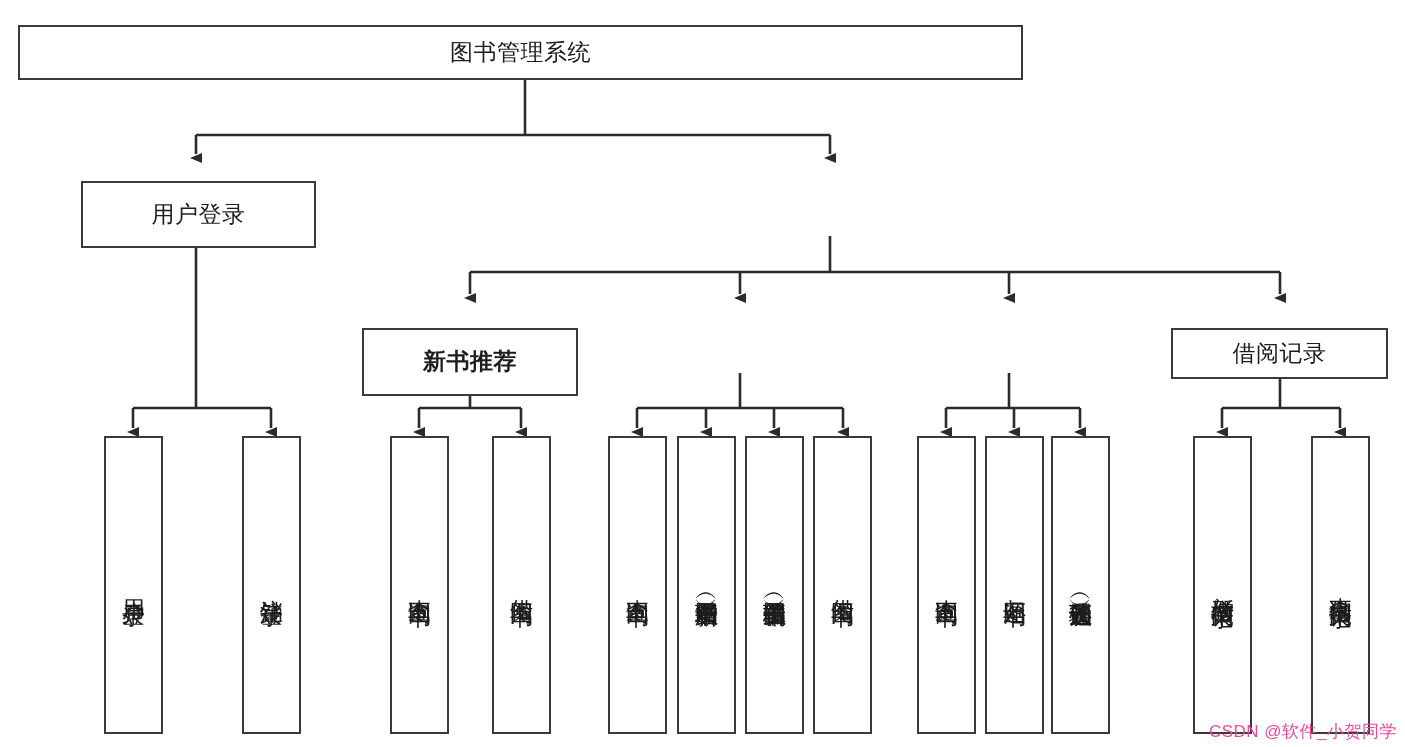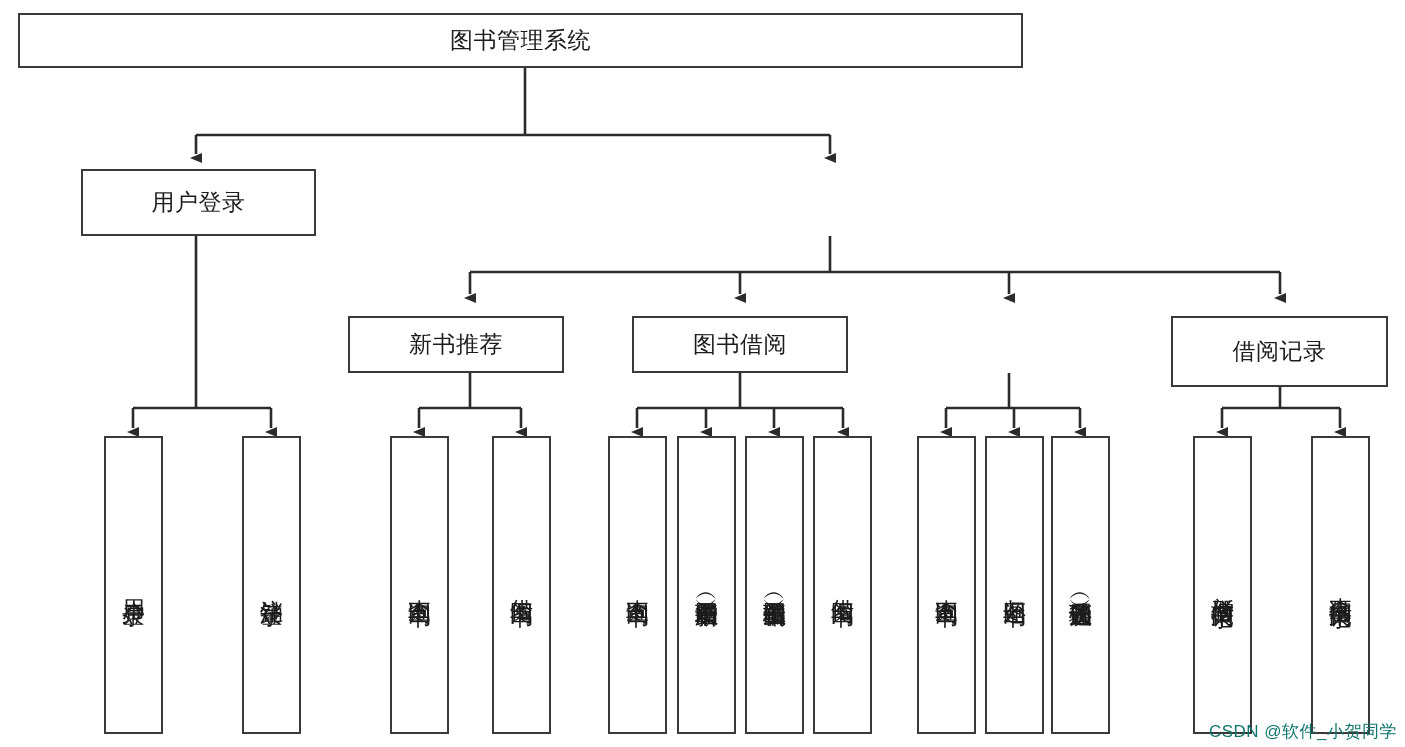--- a/index.html
+++ b/index.html
@@ -32,20 +32,21 @@
     border: 2px solid #3a3a3a;
     display: flex;
     align-items: center;
     justify-content: center;
     color: #1c1c1c;
   }
   .node.h {
     font-size: 23px;
     letter-spacing: 0.5px;
     line-height: 1.2;
+    margin-top: 12px;
   }
   .node.v {
     writing-mode: vertical-rl;
     text-orientation: upright;
     font-size: 23px;
     line-height: 1.25;
     letter-spacing: 2px;
     padding: 6px 0;
     white-space: normal;
   }
@@ -57,21 +58,21 @@
   }
   .node.v.tight {
     letter-spacing: 0px;
     padding: 2px 0;
   }
   .watermark {
     position: absolute;
     right: 8px;
     bottom: 4px;
     font-size: 17px;
-    color: #0f766e;
+    color: #ec4899;
     white-space: nowrap;
     letter-spacing: 0.5px;
   }
 </style>
 </head>
 <body>
 
 <div id="canvas">
 
   <svg id="wires" viewBox="0 0 1405 747" xmlns="http://www.w3.org/2000/svg">
@@ -126,27 +127,24 @@
   </svg>
 
   <div class="node h" style="left:18px; top:13px; width:1005px; height:55px;">
     <span>图书管理系统</span>
   </div>
 
   <div class="node h" style="left:81px; top:169px; width:235px; height:67px;">
     <span>用户登录</span>
   </div>
 
-  <div class="node h" style="left:348px; top:316px; width:216px; height:57px;">
+  <div class="node h" style="left:362px; top:316px; width:216px; height:68px;font-weight:bold;">
     <span>新书推荐</span>
   </div>
-  <div class="node h" style="left:632px; top:316px; width:216px; height:57px;">
-    <span>图书借阅</span>
-  </div>
-  <div class="node h" style="left:1171px; top:316px; width:217px; height:71px;">
+  <div class="node h" style="left:1171px; top:316px; width:217px; height:51px;">
     <span>借阅记录</span>
   </div>
 
   <div class="node v" style="left:104px; top:436px; width:59px; height:298px;">
     <span class="vtext">用户登录</span>
   </div>
   <div class="node v" style="left:242px; top:436px; width:59px; height:298px;">
     <span class="vtext">注销登录</span>
   </div>
 

